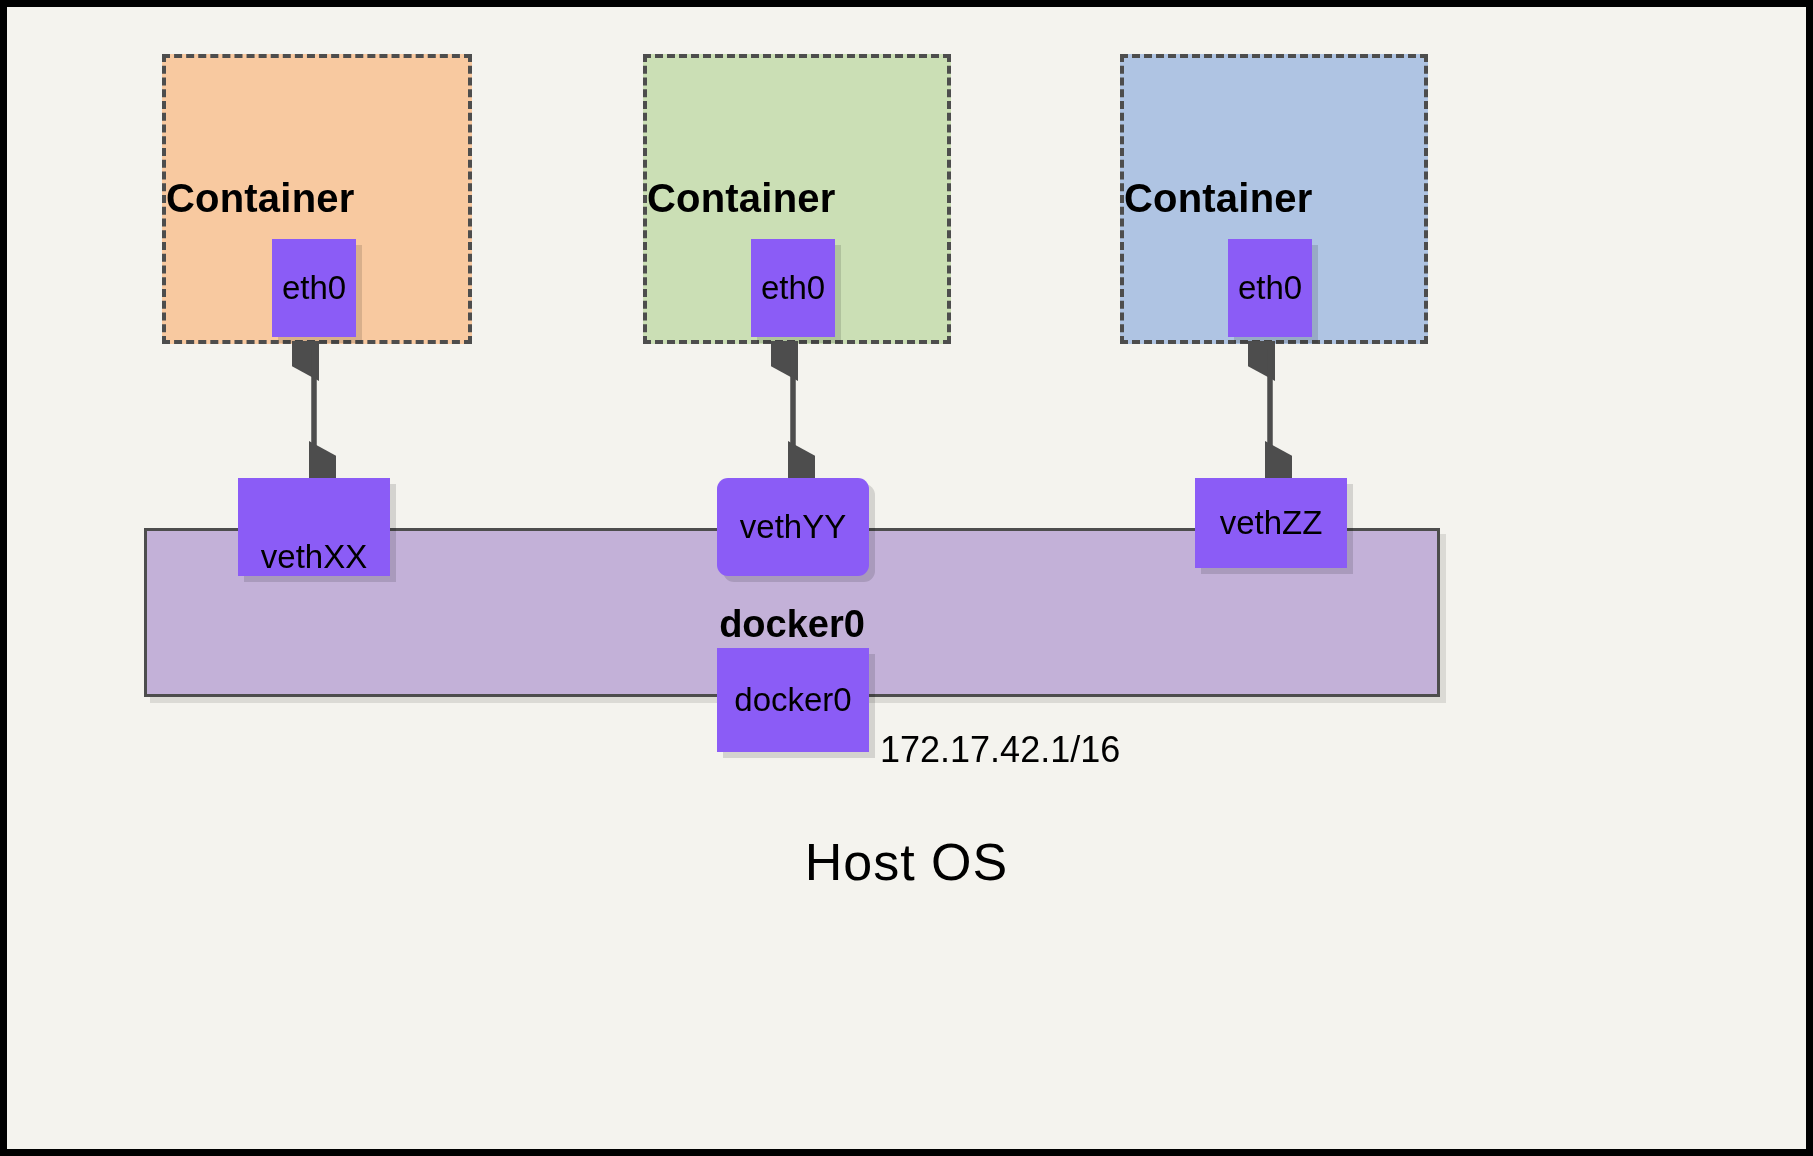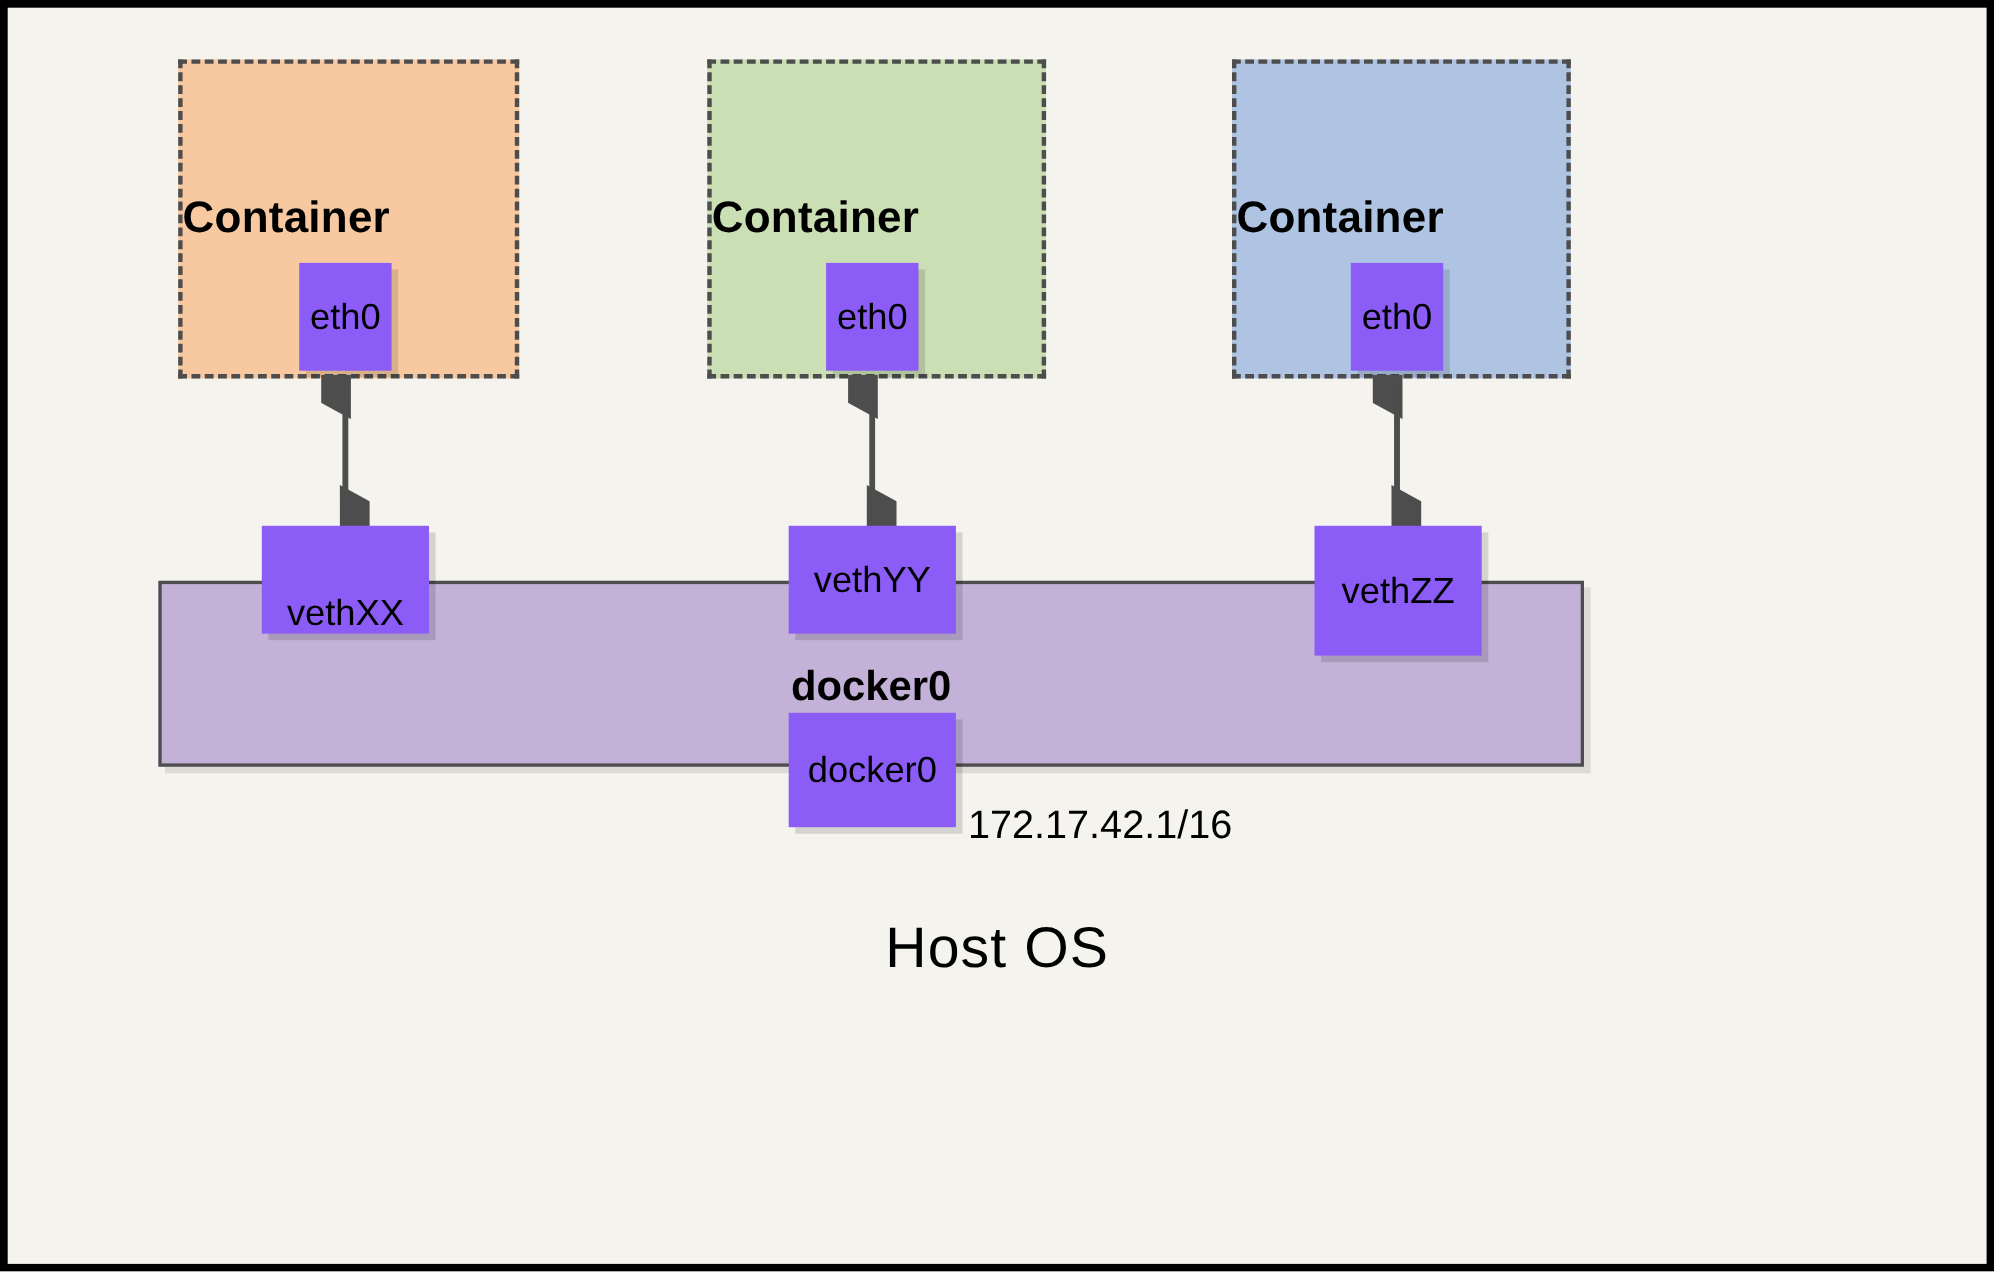--- a/index.html
+++ b/index.html
@@ -153,24 +153,24 @@
       <line x1="22" y1="8" x2="22" y2="130" stroke="#4d4d4d" stroke-width="5" marker-end="url(#ah-dn-3)"></line>
     </svg>
 
     <div id="bridge-bar" style="left:137px; top:521px; width:1296px; height:169px;">
       <div id="bridge-label" style="top:72px;">docker0</div>
     </div>
 
     <div class="chip" style="left:231px; top:471px; width:152px; height:98px;align-items:flex-end;">
       <span>vethXX</span>
     </div>
-    <div class="chip" style="left:710px; top:471px; width:152px; height:98px;">
+    <div class="chip" style="left:710px; top:471px; width:152px; height:98px;border-radius:11px;">
       <span>vethYY</span>
     </div>
-    <div class="chip" style="left:1188px; top:471px; width:152px; height:118px;">
+    <div class="chip" style="left:1188px; top:471px; width:152px; height:90px;">
       <span>vethZZ</span>
     </div>
 
     <div class="chip" style="left:710px; top:641px; width:152px; height:104px;">
       <span>docker0</span>
     </div>
 
     <div class="ip-text" style="left:873px; top:722px;">172.17.42.1/16</div>
 
     <div id="host-os-label" style="top:825px;">Host OS</div>

